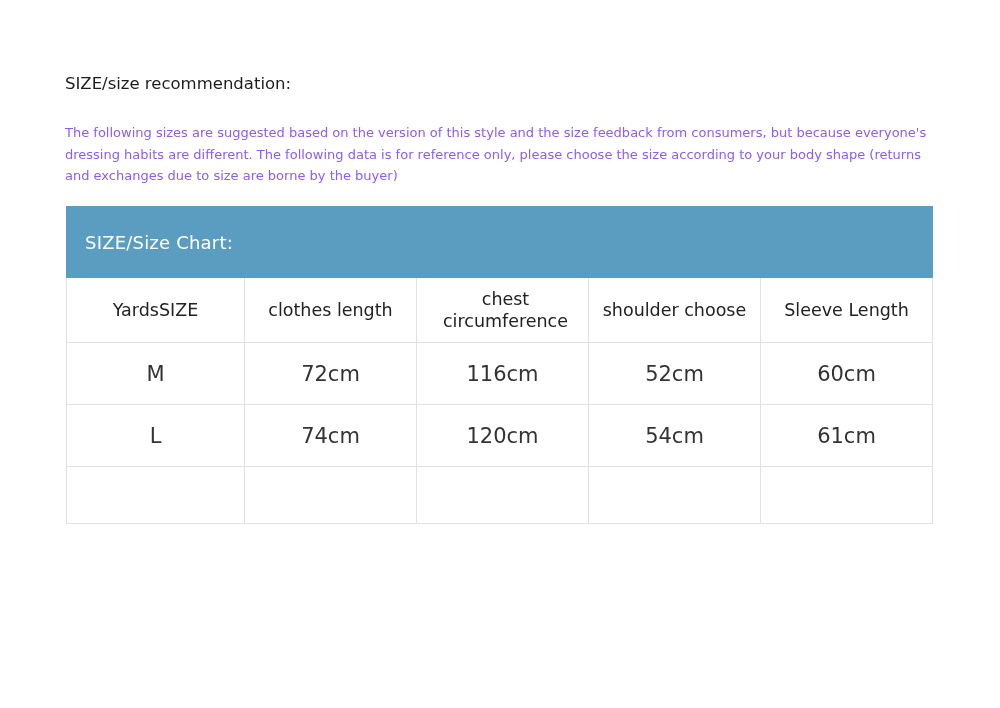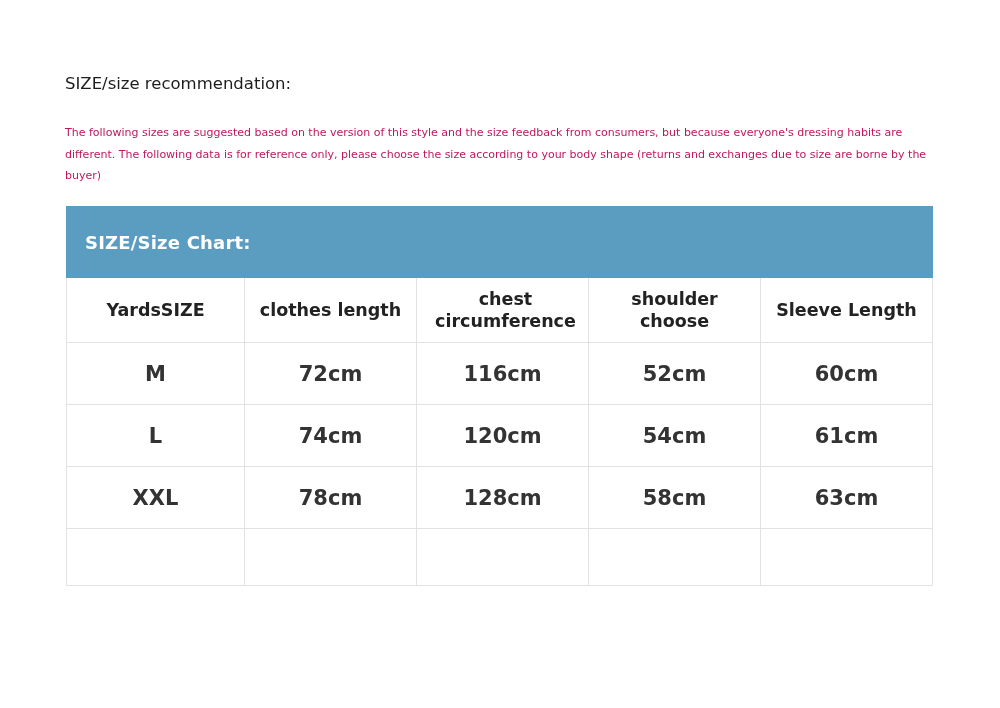--- a/index.html
+++ b/index.html
@@ -27,42 +27,42 @@
     font-size: 16.5px;
     line-height: 22px;
     color: #1d1d1d;
     white-space: nowrap;
   }
   .intro-paragraph {
     position: absolute;
     left: 65px;
     top: 122px;
     width: 870px;
-    font-size: 11px;
+    font-size: 13px;
     line-height: 21.5px;
-    color: #be185d;
+    color: #8b5cf6;
   }
   .table-wrap {
     position: absolute;
     left: 66px;
     top: 206px;
     width: 866px;
   }
   table.size-table {
     border-collapse: collapse;
     width: 866px;
     table-layout: fixed;
   }
   table.size-table td,
   table.size-table th {
     border: 1px solid #e2e2e2;
     padding: 0;
     text-align: center;
     vertical-align: middle;
-    font-weight: bold;
+    font-weight: normal;
   }
   .banner-cell {
     background: #5b9dc0;
     height: 70px;
     text-align: left !important;
     border: 1px solid #5b9dc0 !important;
   }
   .banner-text {
     color: #ffffff;
     font-size: 18px;
@@ -143,27 +143,20 @@
 
         <tr class="data-row">
           <td class="cell-size-label">L</td>
           <td>74cm</td>
           <td>120cm</td>
           <td>54cm</td>
           <td>61cm</td>
         </tr>
 
 
-        <tr class="data-row">
-          <td class="cell-size-label">XXL</td>
-          <td>78cm</td>
-          <td>128cm</td>
-          <td>58cm</td>
-          <td>63cm</td>
-        </tr>
 
         <tr class="empty-row">
           <td></td>
           <td></td>
           <td></td>
           <td></td>
           <td></td>
         </tr>
       </tbody>
     </table>

